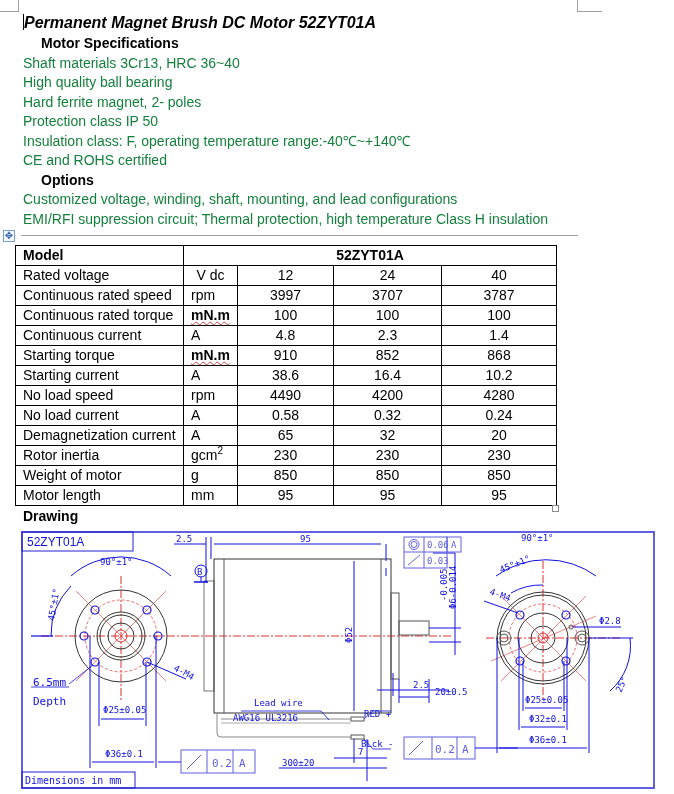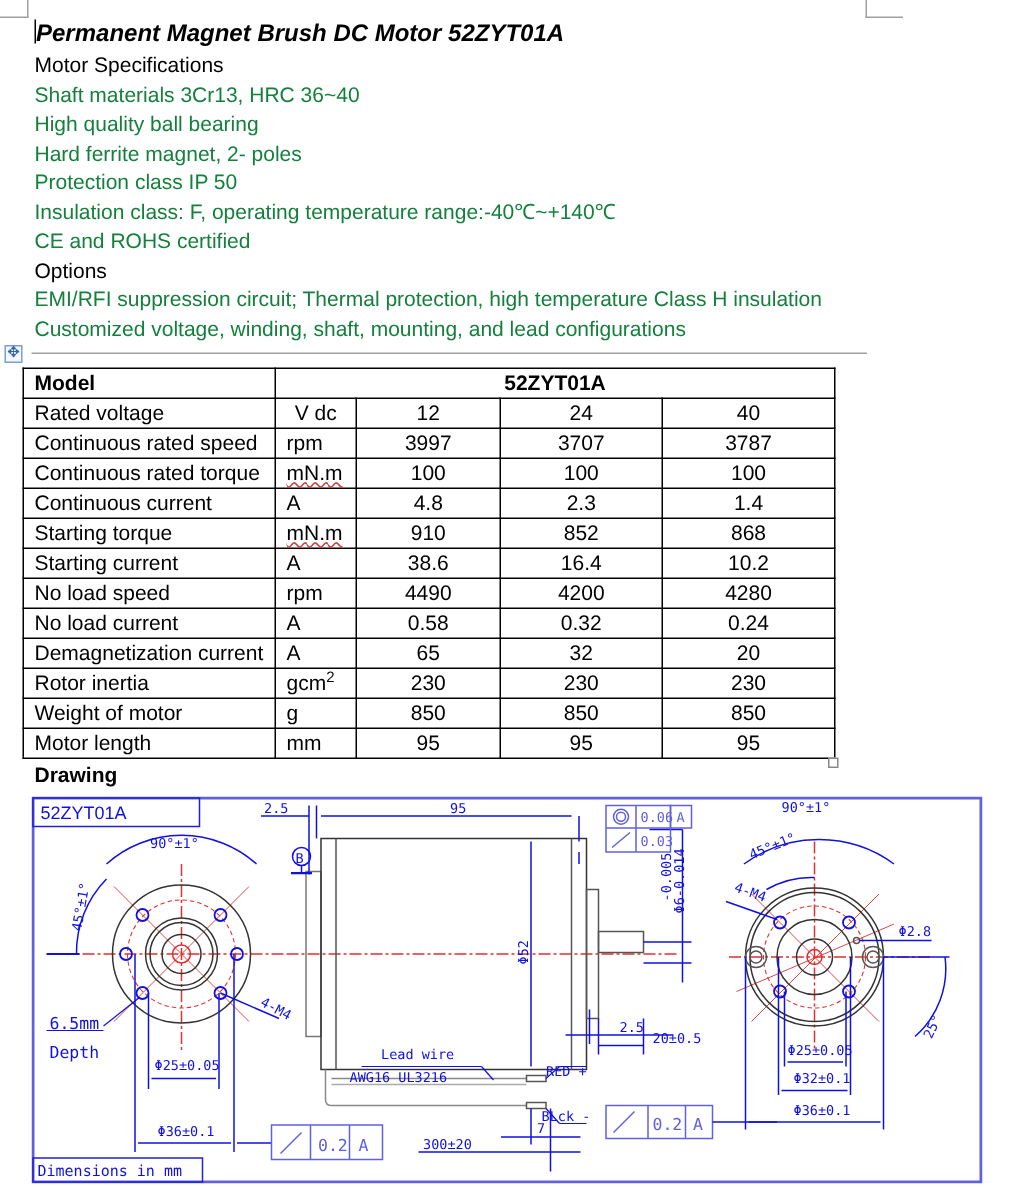--- a/index.html
+++ b/index.html
@@ -3,29 +3,29 @@
 <meta charset="utf-8">
 <style>
   html,body{margin:0;padding:0;background:#fff;}
   body{width:674px;height:794px;position:relative;overflow:hidden;font-family:"Liberation Sans",sans-serif;color:#000;}
   .corner{position:absolute;border-color:#a0a0a0;border-style:solid;}
   .corner.tl{left:0;top:0;width:18px;height:11px;border-width:0 1px 1px 0;}
   .corner.tr{left:577px;top:0;width:24px;height:11px;border-width:0 0 1px 1px;}
   .text-block{position:absolute;left:23px;top:12px;width:560px;}
   .title{font-weight:bold;font-size:16px;line-height:21px;height:22px;white-space:nowrap;font-style:italic;}
   .cursor{display:inline-block;width:1px;height:16px;background:#000;vertical-align:-2px;margin-right:0;}
-  .heading{font-weight:normal;font-size:14px;line-height:19px;height:19.5px;}
+  .heading{font-weight:bold;font-size:14px;line-height:19px;height:19.5px;margin-left:18px;}
   .spec{color:#15803d;font-size:14px;line-height:19px;height:19.5px;white-space:nowrap;}
   .move-handle{position:absolute;left:3px;top:230px;width:10px;height:10px;border:1px solid #7aa0d0;font-size:10px;line-height:10px;text-align:center;color:#3060b0;background:#f4f8ff;}
   .hr{position:absolute;left:21px;top:235px;width:557px;height:1px;background:#a0a0a0;}
   table.spec-table{position:absolute;left:15px;top:245px;border-collapse:collapse;font-size:14px;}
   table.spec-table td{border:1px solid #000;height:19px;padding:0 0 0 7px;white-space:nowrap;line-height:19px;}
   table.spec-table td.c{text-align:center;padding:0;}
   .hdr{font-weight:bold;}
-  .wavy{text-decoration:underline wavy #d04040;text-decoration-thickness:1px;}
+  .wavy{text-decoration:underline wavy #d04040;text-decoration-thickness:1px;font-weight:bold;}
   .resize-handle{position:absolute;left:552px;top:505px;width:5px;height:5px;border:1px solid #888;background:#fff;}
   .drawing-label{position:absolute;left:23px;top:508px;font-weight:bold;font-size:14px;}
   .drawing{position:absolute;left:21px;top:531px;width:634px;height:258px;}
   svg text{font-family:"DejaVu Sans Mono",monospace;}
 </style>
 </head>
 <body>
 
 <div class="corner tl"></div>
 <div class="corner tr"></div>
@@ -33,22 +33,22 @@
 <div class="text-block">
   <div class="title"><span class="cursor"></span><span>Permanent Magnet Brush DC Motor 52ZYT01A</span></div>
   <div class="heading">Motor Specifications</div>
   <div class="spec">Shaft materials 3Cr13, HRC 36~40</div>
   <div class="spec">High quality ball bearing</div>
   <div class="spec">Hard ferrite magnet, 2- poles</div>
   <div class="spec">Protection class IP 50</div>
   <div class="spec">Insulation class:  F, operating temperature range:-40℃~+140℃</div>
   <div class="spec">CE and  ROHS certified</div>
   <div class="heading">Options</div>
+  <div class="spec">Customized voltage, winding, shaft, mounting, and lead configurations</div>
   <div class="spec">EMI/RFI suppression circuit; Thermal protection, high temperature Class  H insulation</div>
-  <div class="spec">Customized voltage, winding, shaft, mounting, and lead configurations</div>
 </div>
 
 <div class="move-handle">✥</div>
 <div class="hr"></div>
 
 <table class="spec-table">
   <colgroup>
       <col style="width:168px">
       <col style="width:54px">
       <col style="width:96px">

